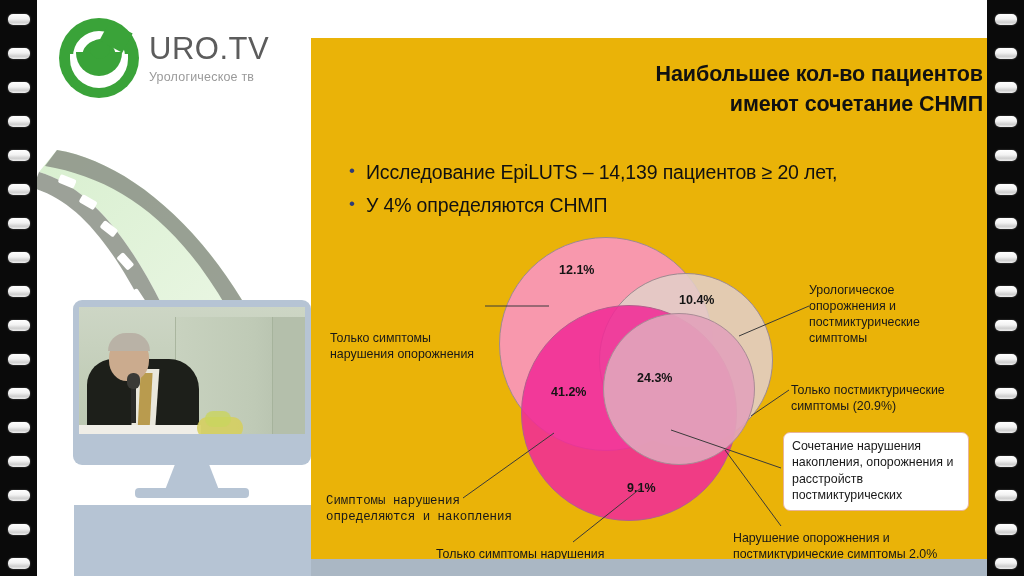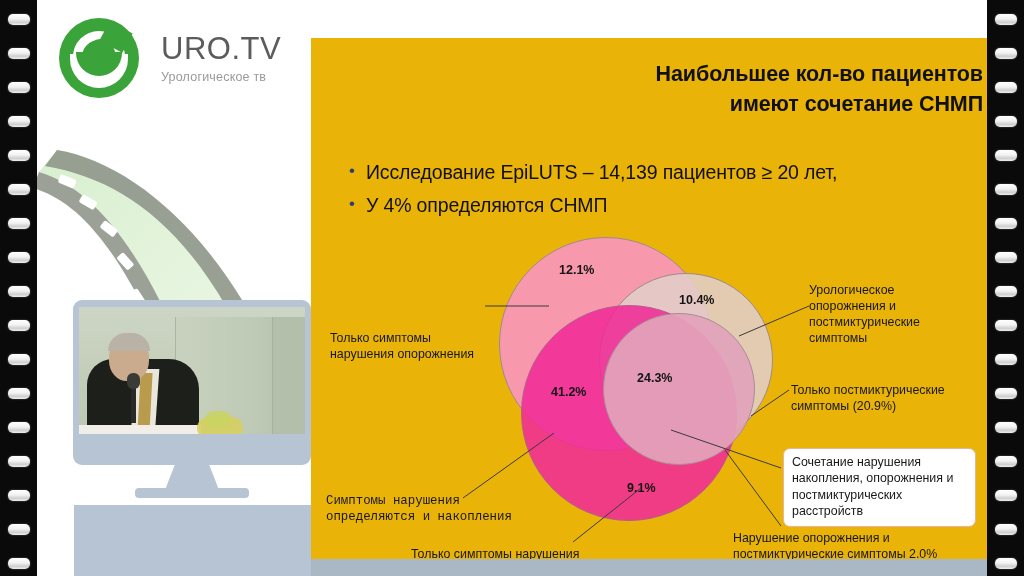--- a/index.html
+++ b/index.html
@@ -11,21 +11,21 @@
   .filmstrip{position:absolute;top:0;height:576px;background:#0a0a0a;z-index:40;}
   .filmstrip.left{left:0;width:37px;}
   .filmstrip.right{right:0;width:37px;}
   .hole{position:absolute;left:50%;transform:translateX(-50%);width:22px;height:11px;border-radius:5px;
         background:linear-gradient(180deg,#ffffff 0%,#f2f2f2 45%,#cfcfcf 75%,#ededed 100%);
         box-shadow:0 0 2px rgba(255,255,255,.35);}
 
   
   .leftpanel{position:absolute;left:37px;top:0;width:274px;height:576px;background:#ffffff;z-index:5;overflow:hidden;}
 
-  .logo-wrap{position:absolute;left:22px;top:18px;display:flex;align-items:center;gap:22px;z-index:12;}
+  .logo-wrap{position:absolute;left:22px;top:18px;display:flex;align-items:center;gap:10px;z-index:12;}
   .logo-mark{position:relative;width:80px;height:80px;border-radius:50%;background:#3aa339;flex:none;}
   .logo-mark .inner-c{position:absolute;left:14px;top:13px;width:52px;height:52px;border-radius:50%;
         border:9px solid #ffffff;box-sizing:border-box;}
   .logo-mark .swoosh{position:absolute;left:11px;top:36px;width:58px;height:34px;border-radius:0 0 34px 34px;
         background:#ffffff;}
   .logo-mark .swoosh2{position:absolute;left:17px;top:34px;width:46px;height:24px;border-radius:0 0 26px 26px;
         background:#3aa339;}
   .logo-mark .dot{position:absolute;left:31px;top:21px;width:20px;height:20px;border-radius:50%;background:#3aa339;}
   .logo-mark .cut{position:absolute;left:44px;top:8px;width:26px;height:22px;background:#3aa339;transform:rotate(28deg);}
   .logo-text{line-height:1;}
@@ -85,26 +85,26 @@
   .p121{left:60px;top:30px;}
   .p104{left:180px;top:60px;}
   .p243{left:138px;top:138px;}
   .p103{left:52px;top:152px;}
   .p91{left:128px;top:248px;}
 
   
   .lbl{position:absolute;font-size:12.4px;color:#181818;line-height:1.3;white-space:nowrap;}
   .l-only-void{left:19px;top:292px;}
   .l-void-store{left:15px;top:455px;font-family:Liberation Mono, monospace;}
-  .l-only-store{left:100px;top:508px;}
+  .l-only-store{left:125px;top:508px;}
   .l-void-post{left:498px;top:244px;}
   .l-only-post{left:480px;top:344px;}
   .l-store-post{left:422px;top:492px;}
 
-  .boxed{position:absolute;left:472px;top:410px;padding:5px 22px 6px 8px;border:1px solid #e8b49b;border-radius:7px;
+  .boxed{position:absolute;left:472px;top:394px;padding:5px 15px 6px 8px;border:1px solid #e8b49b;border-radius:7px;
         background:#ffffff;font-size:12.4px;color:#181818;line-height:1.32;white-space:nowrap;}
 </style>
 </head>
 <body>
 
 <div id="stage">
 
   <div class="leftpanel">
 
     <svg class="ribbon" viewBox="0 0 300 230">
@@ -236,22 +236,22 @@
     </div>
 
     <div class="lbl l-only-post">
       <div>Только постмиктурические</div>
       <div>симптомы (20.9%)</div>
     </div>
 
     <div class="boxed">
       <div>Сочетание нарушения</div>
       <div>накопления, опорожнения и</div>
+      <div>расстройств</div>
       <div>постмиктурических</div>
-      <div>расстройств</div>
     </div>
 
     <div class="lbl l-store-post">
       <div>Нарушение опорожнения и</div>
       <div>постмиктурические симптомы 2.0%</div>
     </div>
 
   </div>
   <div class="slide-bottombar"></div>
 

